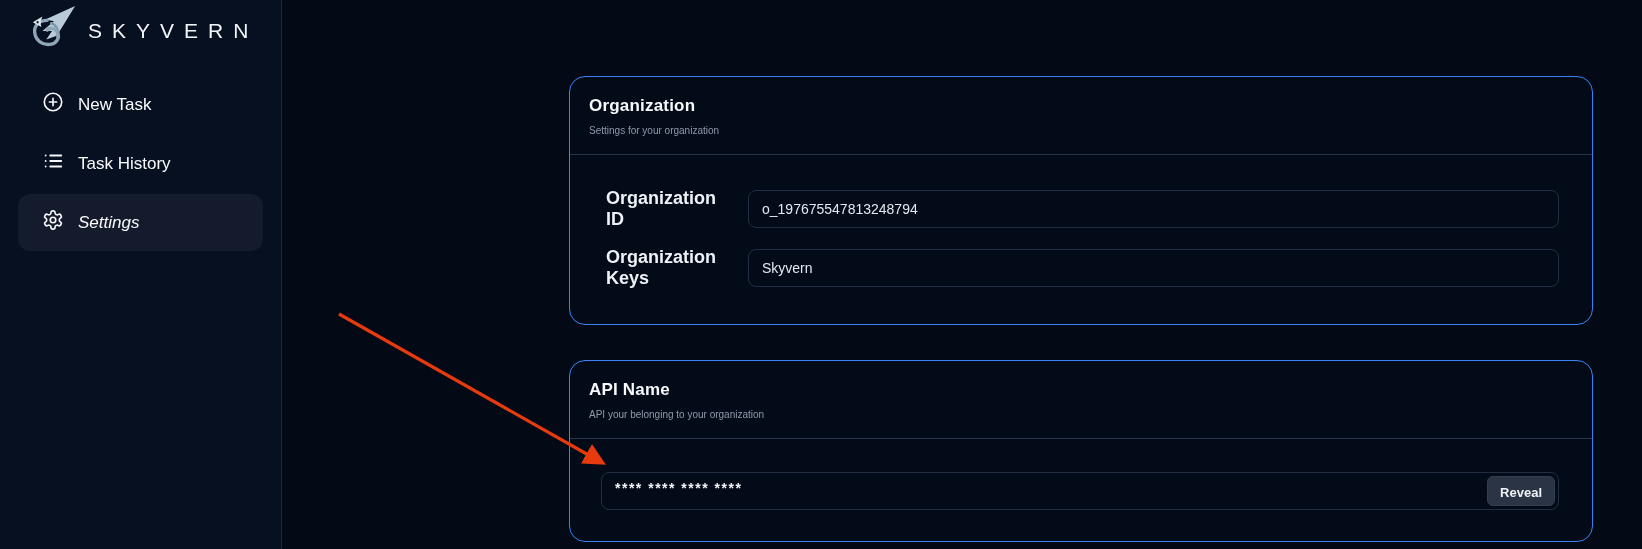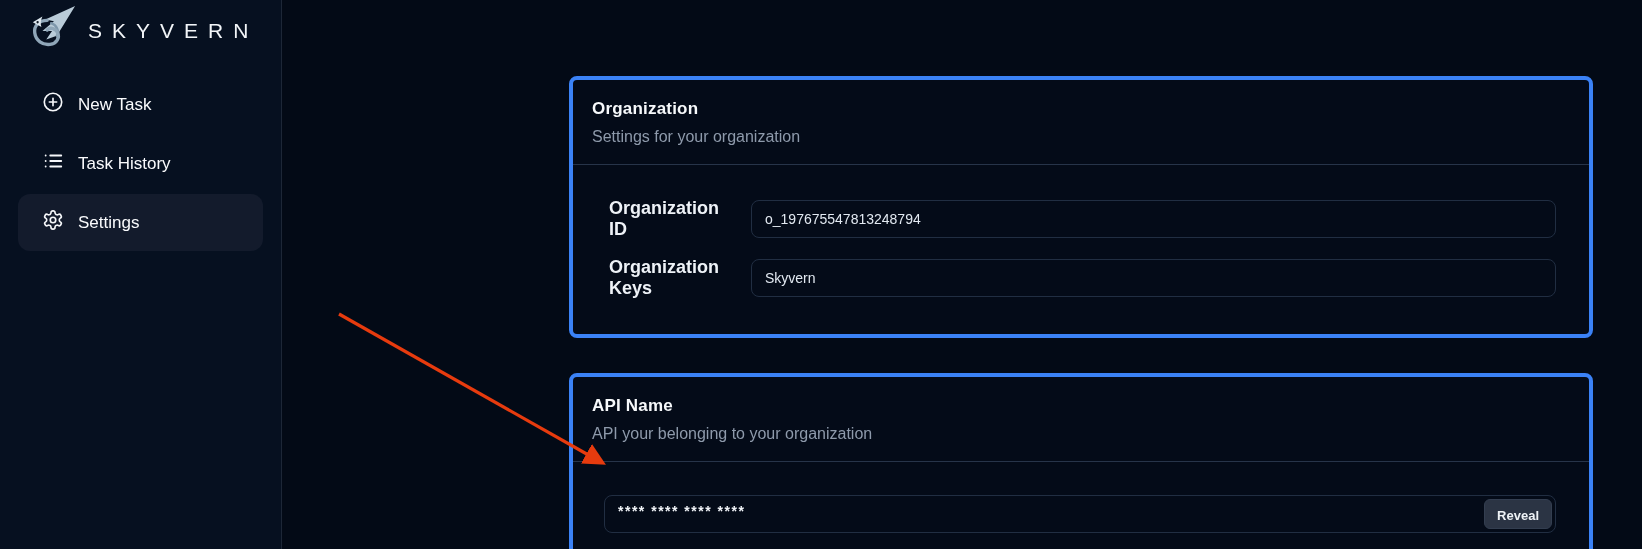--- a/index.html
+++ b/index.html
@@ -26,35 +26,35 @@
     font-size:21px; font-weight:500; letter-spacing:10px;
     color:#f2f5f8; white-space:nowrap;
   }
   .nav { margin-top:18px; padding:0 18px; display:flex; flex-direction:column; gap:2px; }
   .nav-item {
     display:flex; align-items:center; gap:14px;
     height:57px; padding:0 24px;
     border-radius:12px; cursor:pointer;
     font-size:17px; color:#fafbfd;
   }
-  .nav-item.active { background:#131b2c; }
+  .nav-item.active { background:#131b2c;font-style:italic; }
   .nav-item svg { flex:0 0 auto; }
 
   
   .main { position:absolute; left:282px; top:0; right:0; bottom:0; }
   .cards { position:absolute; left:287px; top:76px; width:1024px; display:flex; flex-direction:column; gap:35px; }
 
   .card {
     background:#040b18;
-    border:4px solid #3b82f6;
-    border-radius:8px;
+    border:1px solid #3b82f6;
+    border-radius:16px;
   }
   .card-header { padding:19px 20px 18px 19px; }
   .card-title { font-size:17px; font-weight:700; color:#f7f9fb; letter-spacing:.2px; }
-  .card-subtitle { margin-top:9px; font-size:16px; color:#8e9aab; }
+  .card-subtitle { margin-top:9px; font-size:10px; color:#8e9aab; }
   .card-divider { border-top:1px solid #273449; }
 
   .org-content { padding:33px 33px 35px 36px; display:flex; flex-direction:column; gap:17px; }
   .field-row { display:flex; align-items:center; }
   .field-label { width:126px; flex:0 0 auto; font-size:18px; font-weight:700; color:#eef2f7; margin-right:16px; }
   .text-input {
     flex:1; height:38px;
     background:transparent;
     border:1px solid #212e42;
     border-radius:8px;

